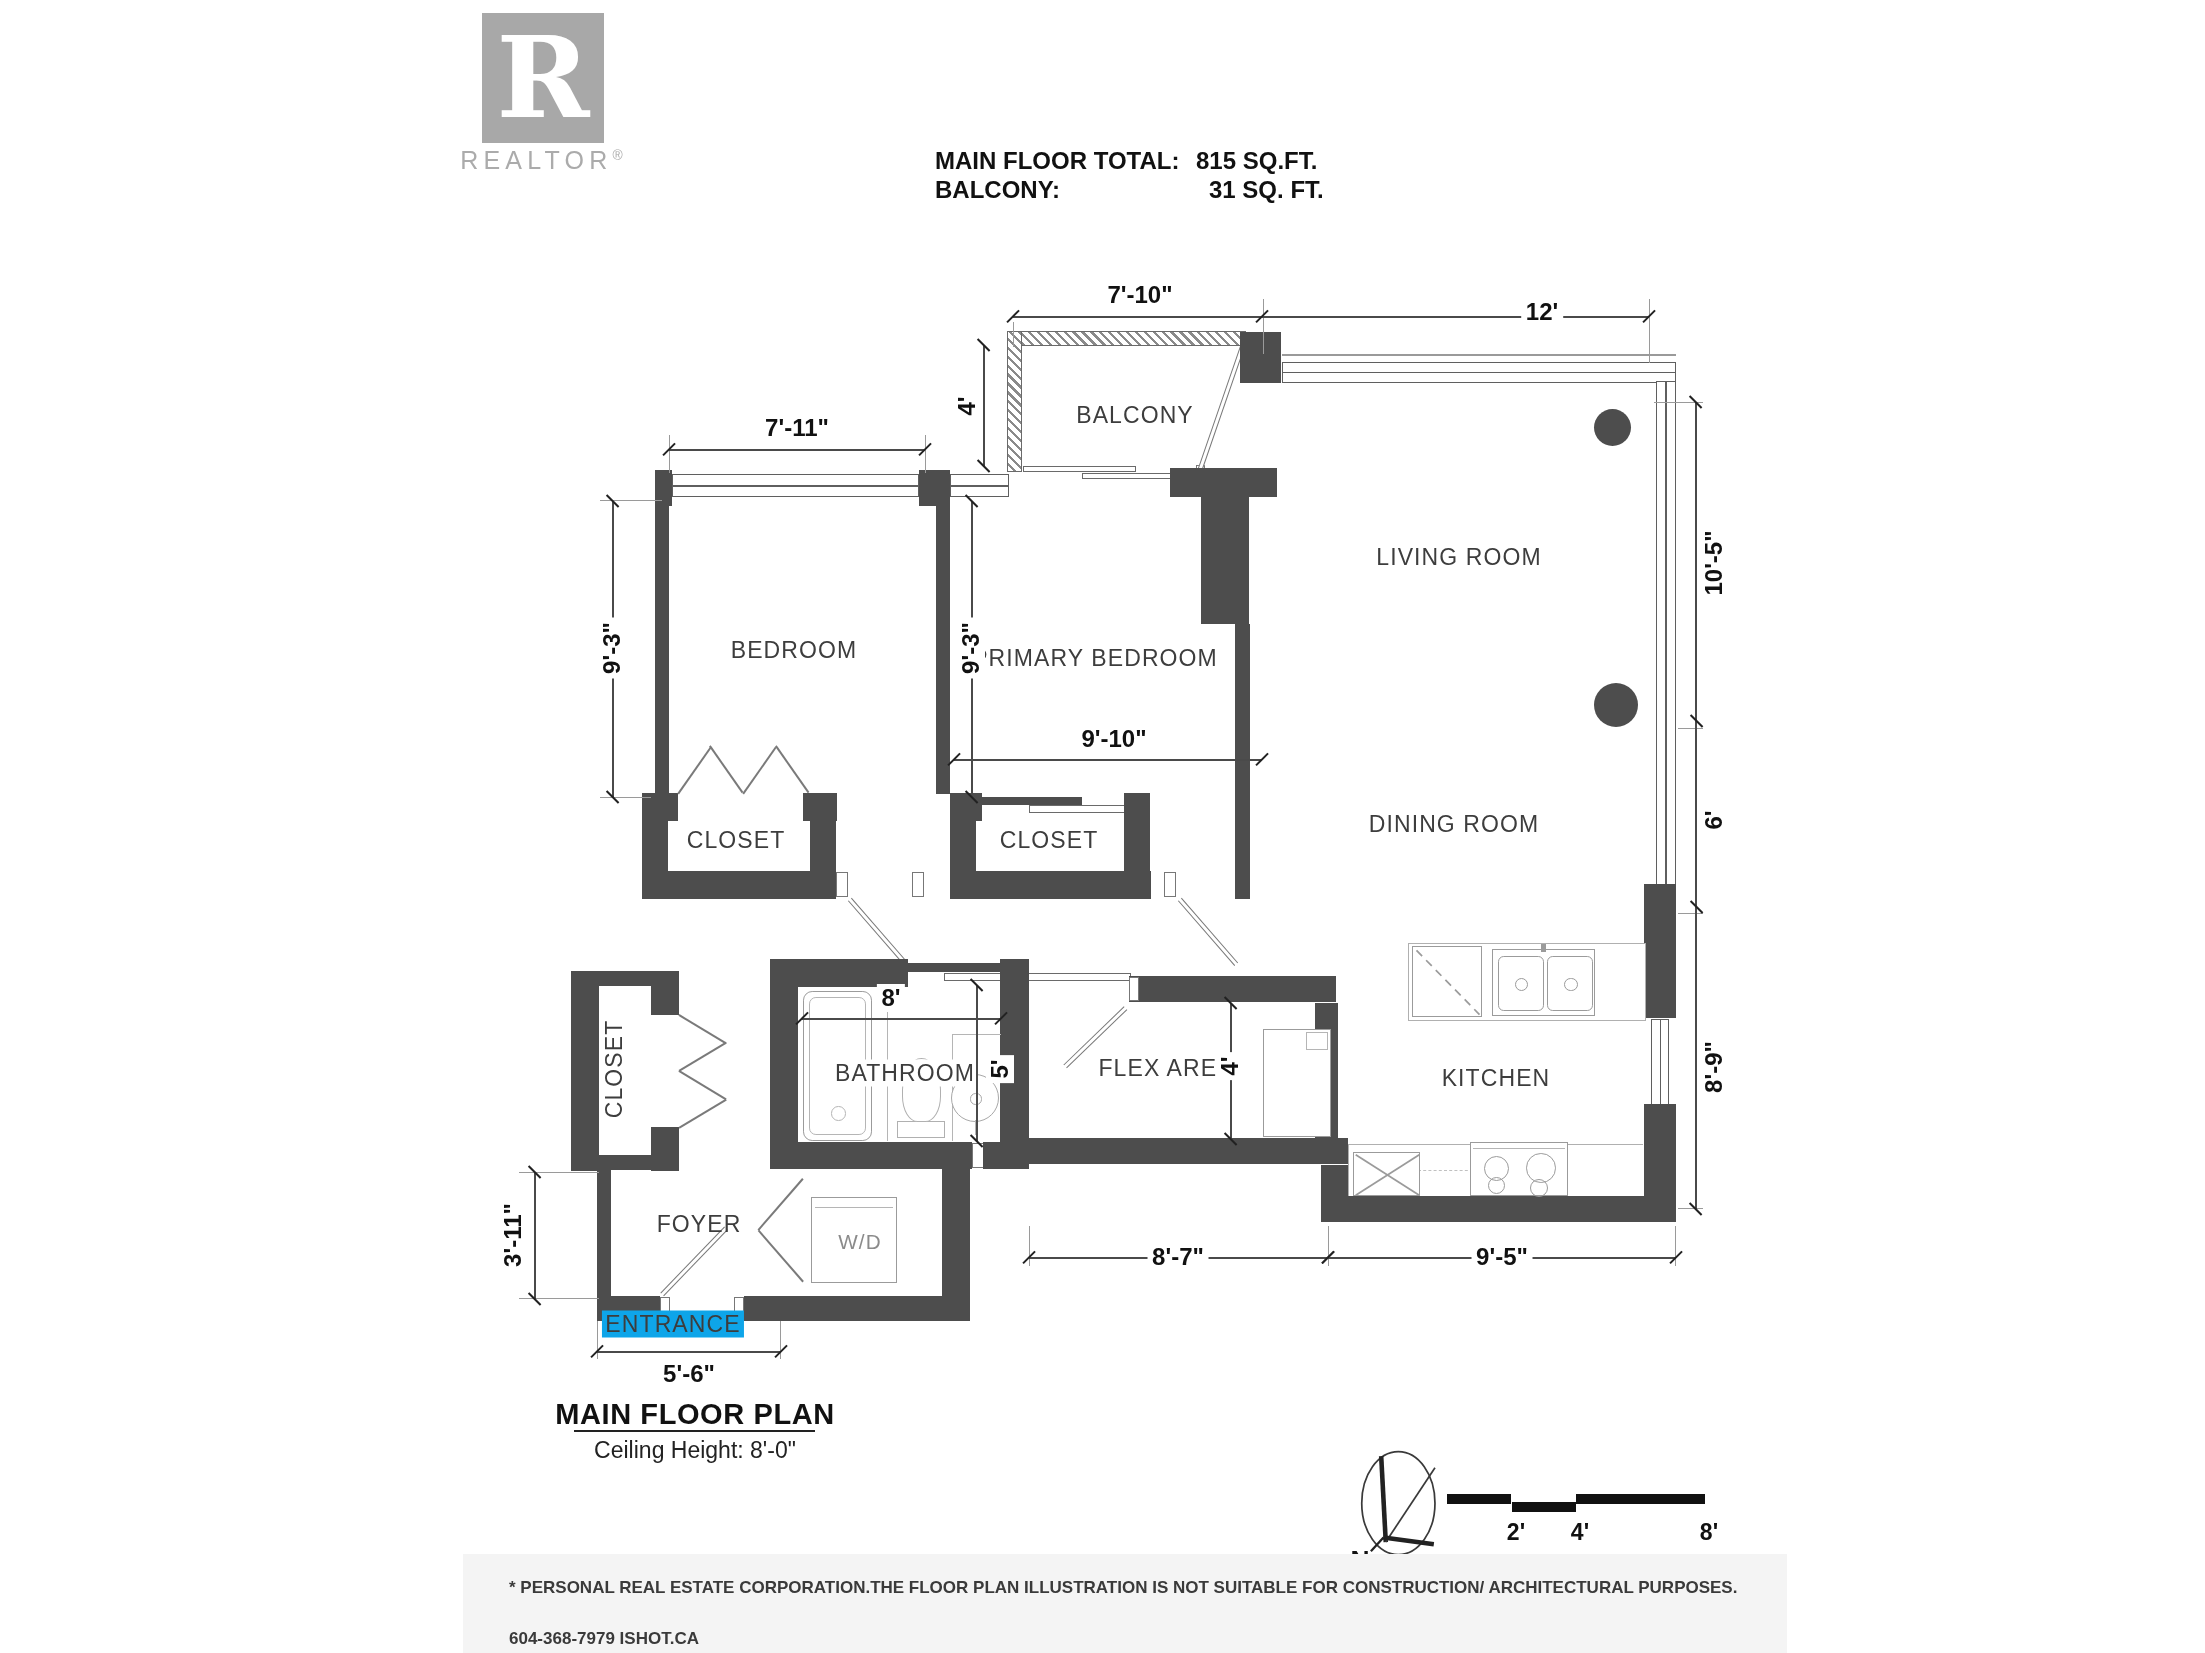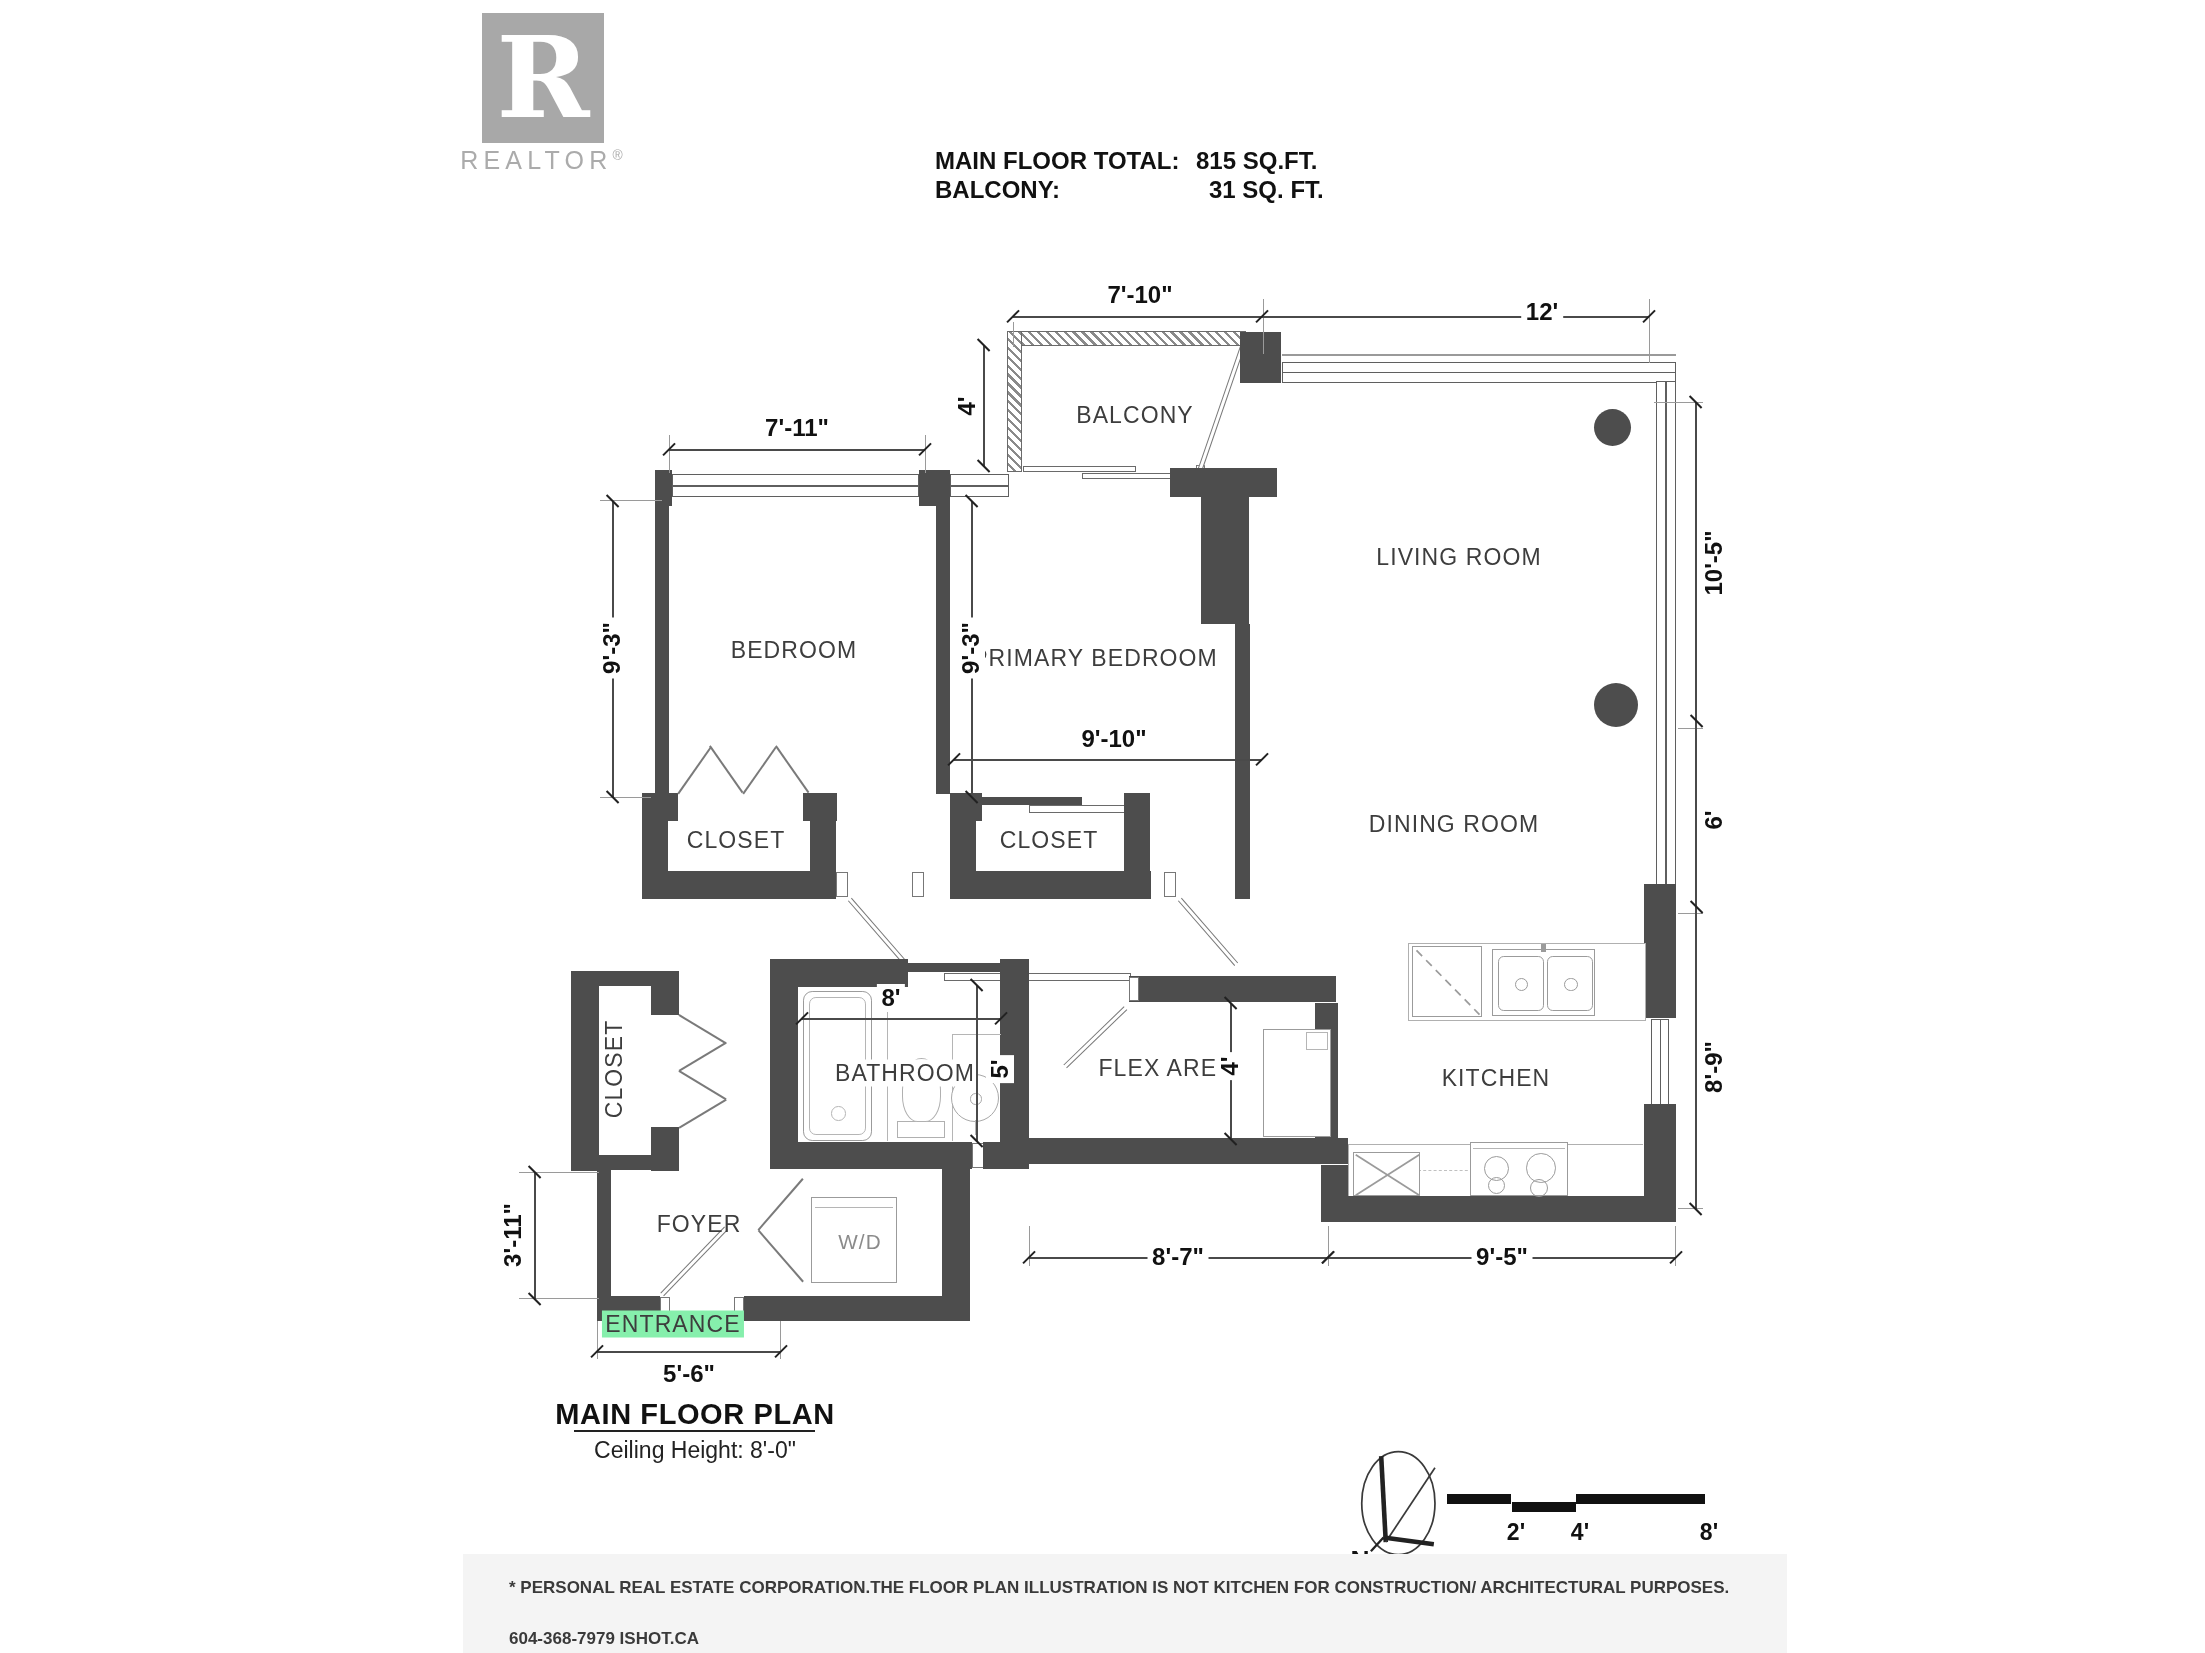--- a/index.html
+++ b/index.html
@@ -145,21 +145,21 @@
   <div class="leg" style="left:679px;top:1127px;width:55px;transform:rotate(-31deg);"></div>
   <div class="room-label rot" style="left:614px;top:1069px;">CLOSET</div>
 
   <div class="wall" style="left:597px;top:1170px;width:13.8px;height:150px;"></div>
   <div class="wall" style="left:597px;top:1296px;width:63px;height:25px;"></div>
   <div class="jamb" style="left:660px;top:1297px;width:10.3px;height:23px;"></div>
   <div class="jamb" style="left:734px;top:1297px;width:10.3px;height:23px;"></div>
   <div class="wall" style="left:744px;top:1296px;width:226px;height:25px;"></div>
   <div class="leaf" style="left:662px;top:1292px;width:92px;transform:rotate(-46deg);"></div>
   <div class="room-label" style="left:699px;top:1224px;">FOYER</div>
-  <div class="room-label" style="left:673px;top:1324px;background:#86efac;padding:0 3.4px;">ENTRANCE</div>
+  <div class="room-label" style="left:673px;top:1324px;background:#0ea5e9;padding:0 3.4px;">ENTRANCE</div>
 
   <div class="wall" style="left:942px;top:1169px;width:27.6px;height:148px;"></div>
   <div class="fixture" style="left:811px;top:1197px;width:86px;height:86px;">
     <div style="position:absolute;left:3.4px;right:3.4px;top:9.2px;height:1.1px;background:#b5b5b5;"></div>
   </div>
   <div class="wd-label" style="left:860px;top:1242px;">W/D</div>
   <div class="leg" style="left:803px;top:1178px;width:68px;transform:rotate(131deg);"></div>
   <div class="leg" style="left:803px;top:1281px;width:68px;transform:rotate(-131deg);"></div>
 
   <div class="wall" style="left:770px;top:959px;width:138px;height:27.6px;"></div>
@@ -308,17 +308,17 @@
   </svg>
   <div class="n-label" style="left:1360px;top:1560px;">N</div>
   <div class="scale-seg" style="left:1447px;top:1494px;width:64px;height:10.3px;"></div>
   <div class="scale-seg" style="left:1512px;top:1502px;width:64px;height:10.3px;"></div>
   <div class="scale-seg" style="left:1576px;top:1494px;width:129px;height:10.3px;"></div>
   <div class="scale-label" style="left:1516px;top:1532px;">2'</div>
   <div class="scale-label" style="left:1580px;top:1532px;">4'</div>
   <div class="scale-label" style="left:1709px;top:1532px;">8'</div>
 
   <div class="footer-bar" style="left:463px;top:1554px;width:1324px;height:100px;"></div>
-  <div class="footer-line" style="left:509px;top:1578px;">* PERSONAL REAL ESTATE CORPORATION.THE FLOOR PLAN ILLUSTRATION IS NOT KITCHEN FOR CONSTRUCTION/ ARCHITECTURAL PURPOSES.</div>
+  <div class="footer-line" style="left:509px;top:1578px;">* PERSONAL REAL ESTATE CORPORATION.THE FLOOR PLAN ILLUSTRATION IS NOT SUITABLE FOR CONSTRUCTION/ ARCHITECTURAL PURPOSES.</div>
   <div class="footer-line" style="left:509px;top:1629px;">604-368-7979  ISHOT.CA</div>
 
 </div>
 
 
 </body></html>

